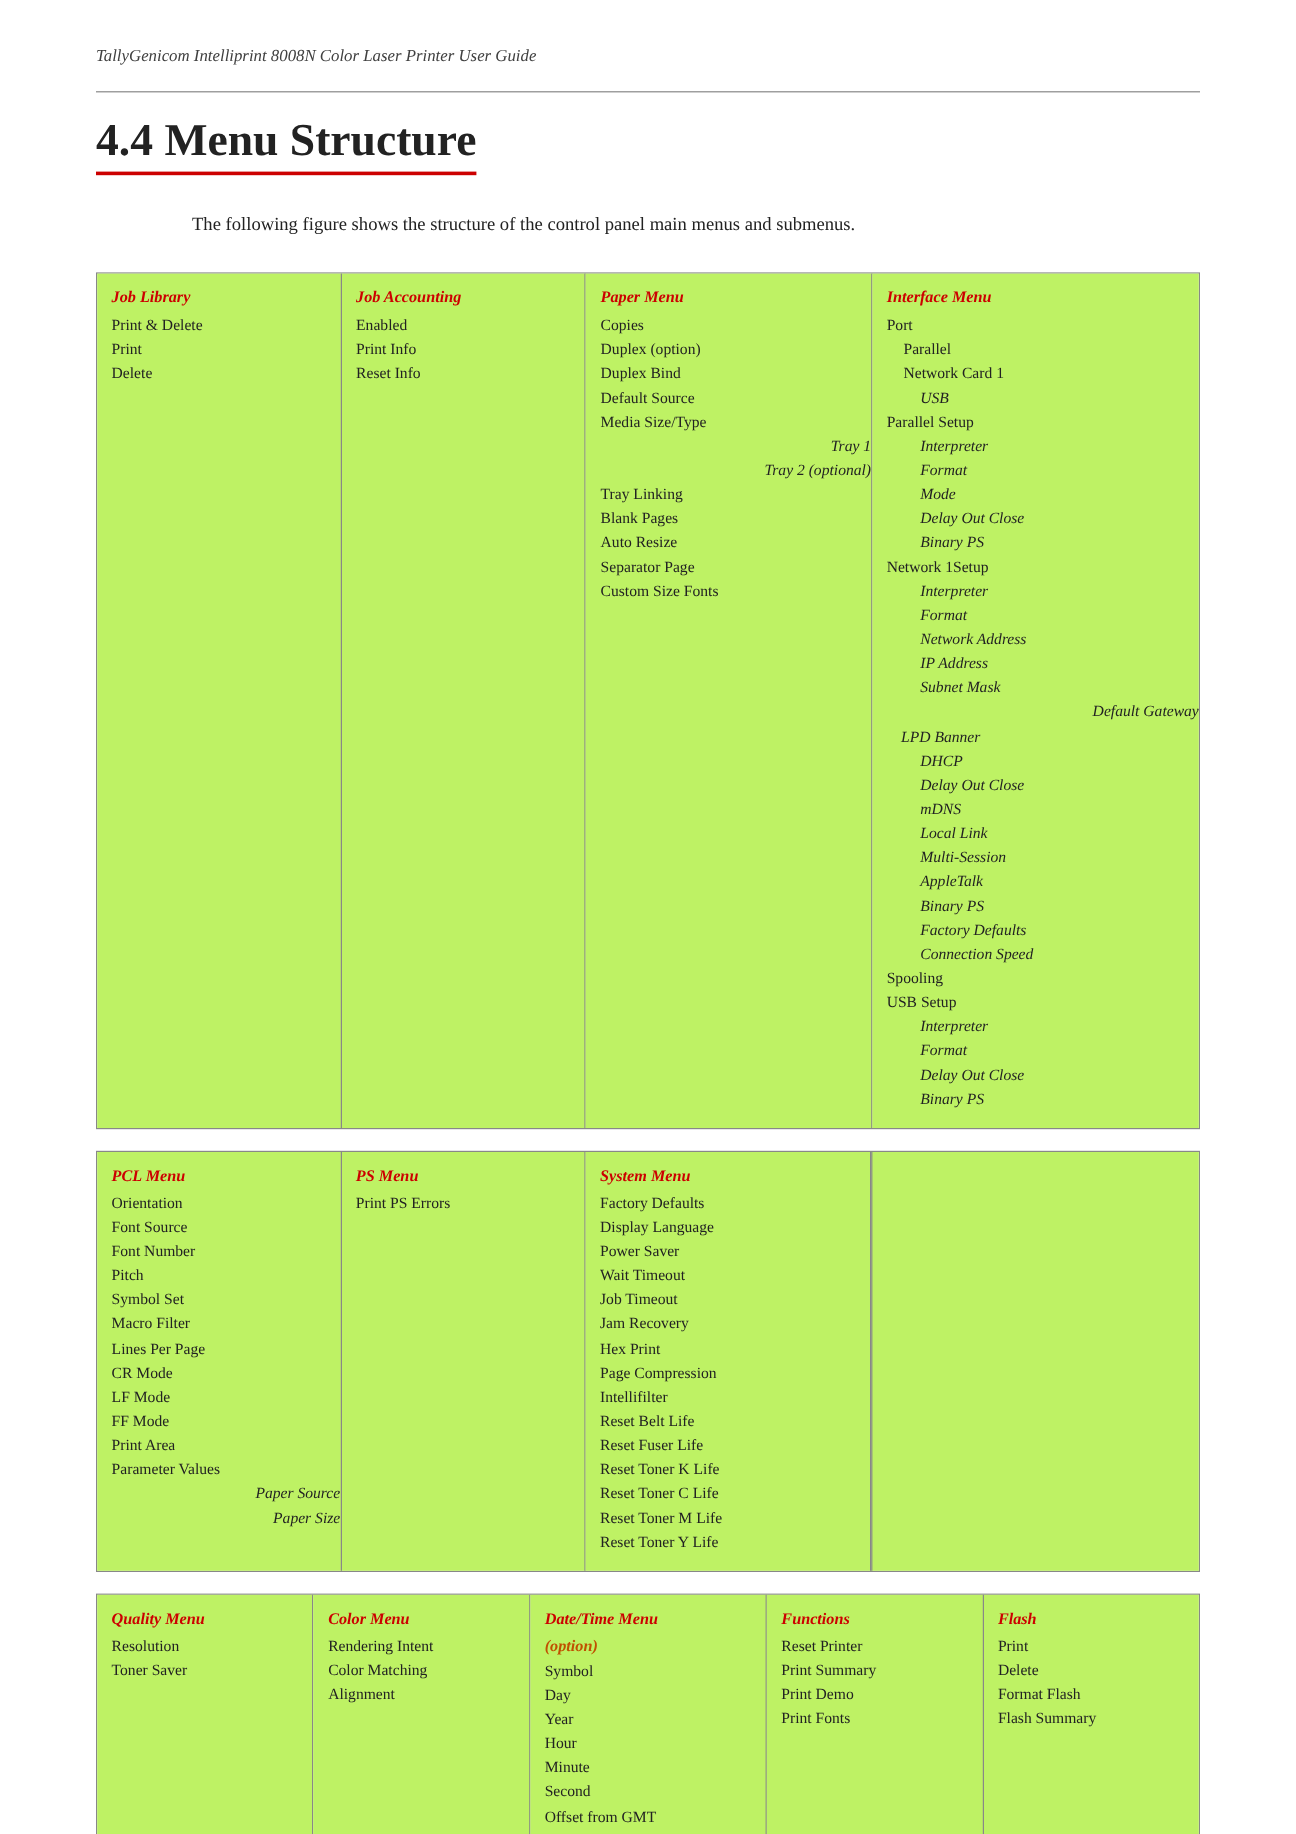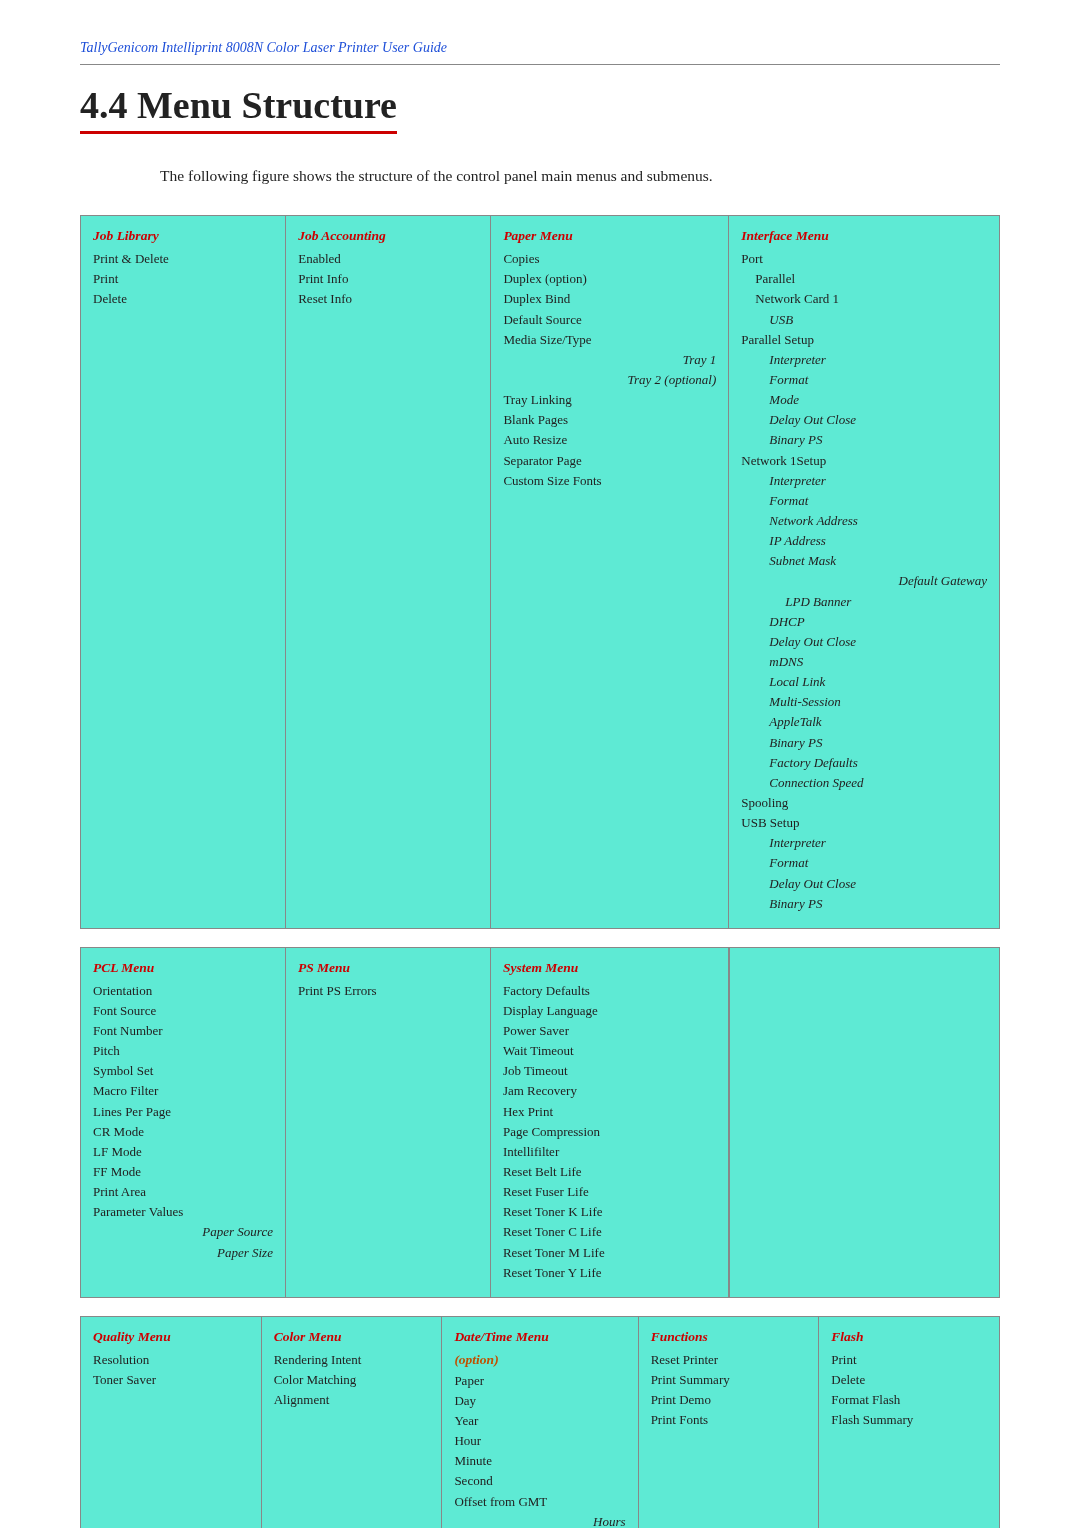--- a/index.html
+++ b/index.html
@@ -13,38 +13,38 @@
     }
     .page {
       width: 1080px;
       min-height: 1528px;
       padding: 40px 80px 60px 80px;
       position: relative;
     }
     .header-line {
       font-style: italic;
       font-size: 14px;
-      color: #1d4ed8;
+      color: #404040;
       border-bottom: 1.5px solid #888;
-      padding-bottom: 8px;
+      padding-bottom: 20px;
       margin-bottom: 18px;
     }
     .intro-text {
       font-size: 15.5px;
       margin: 22px 0 28px 80px;
       line-height: 1.5;
     }
     .menu-box {
       border: 1.5px solid #888;
-      padding: 10px 12px 14px 12px;
+      padding: 10px 0 14px 12px;
       font-size: 13px;
       line-height: 1.55;
       flex: 1;
       min-width: 0;
-      background: #5eead4;
+      background: #bef264;
     }
     .menu-box-title {
       font-style: italic;
       font-weight: bold;
       color: #c00;
       font-size: 13.5px;
       margin-bottom: 2px;
       display: block;
     }
     .menu-item {
@@ -141,21 +141,21 @@
       <span class="menu-item italic-indent" style="margin-left:28px;font-style:italic;">Mode</span>
       <span class="menu-item italic-indent" style="margin-left:28px;font-style:italic;">Delay Out Close</span>
       <span class="menu-item italic-indent" style="margin-left:28px;font-style:italic;">Binary PS</span>
       <span class="menu-item">Network 1Setup</span>
       <span class="menu-item italic-indent" style="margin-left:28px;font-style:italic;">Interpreter</span>
       <span class="menu-item italic-indent" style="margin-left:28px;font-style:italic;">Format</span>
       <span class="menu-item italic-indent" style="margin-left:28px;font-style:italic;">Network Address</span>
       <span class="menu-item italic-indent" style="margin-left:28px;font-style:italic;">IP Address</span>
       <span class="menu-item italic-indent" style="margin-left:28px;font-style:italic;">Subnet Mask</span>
       <span class="menu-item italic-indent" style="margin-left:28px;font-style:italic;text-align:right;">Default Gateway</span>
-      <span class="menu-item italic-indent" style="margin-left:44px;">LPD Banner</span>
+      <span class="menu-item italic-indent" style="margin-left:12px;">LPD Banner</span>
       <span class="menu-item italic-indent" style="margin-left:28px;font-style:italic;">DHCP</span>
       <span class="menu-item italic-indent" style="margin-left:28px;font-style:italic;">Delay Out Close</span>
       <span class="menu-item italic-indent" style="margin-left:28px;font-style:italic;">mDNS</span>
       <span class="menu-item italic-indent" style="margin-left:28px;font-style:italic;">Local Link</span>
       <span class="menu-item italic-indent" style="margin-left:28px;font-style:italic;">Multi-Session</span>
       <span class="menu-item italic-indent" style="margin-left:28px;font-style:italic;">AppleTalk</span>
       <span class="menu-item italic-indent" style="margin-left:28px;font-style:italic;">Binary PS</span>
       <span class="menu-item italic-indent" style="margin-left:28px;font-style:italic;">Factory Defaults</span>
       <span class="menu-item italic-indent" style="margin-left:28px;font-style:italic;">Connection Speed</span>
       <span class="menu-item">Spooling</span>
@@ -225,21 +225,21 @@
     <div class="menu-box" style="flex:1">
       <span class="menu-box-title">Color Menu</span>
       <span class="menu-item">Rendering Intent</span>
       <span class="menu-item">Color Matching</span>
       <span class="menu-item">Alignment</span>
     </div>
 
     <div class="menu-box" style="flex:1.1">
       <span class="menu-box-title">Date/Time Menu</span>
       <span style="font-style:italic;font-weight:bold;color:#c05000;font-size:13.5px;">(option)</span>
-      <span class="menu-item">Paper</span>
+      <span class="menu-item">Symbol</span>
       <span class="menu-item">Day</span>
       <span class="menu-item">Year</span>
       <span class="menu-item">Hour</span>
       <span class="menu-item">Minute</span>
       <span class="menu-item">Second</span>
       <span class="menu-item">Offset from GMT</span>
       <span class="menu-item italic">Hours</span>
       
     </div>
 

